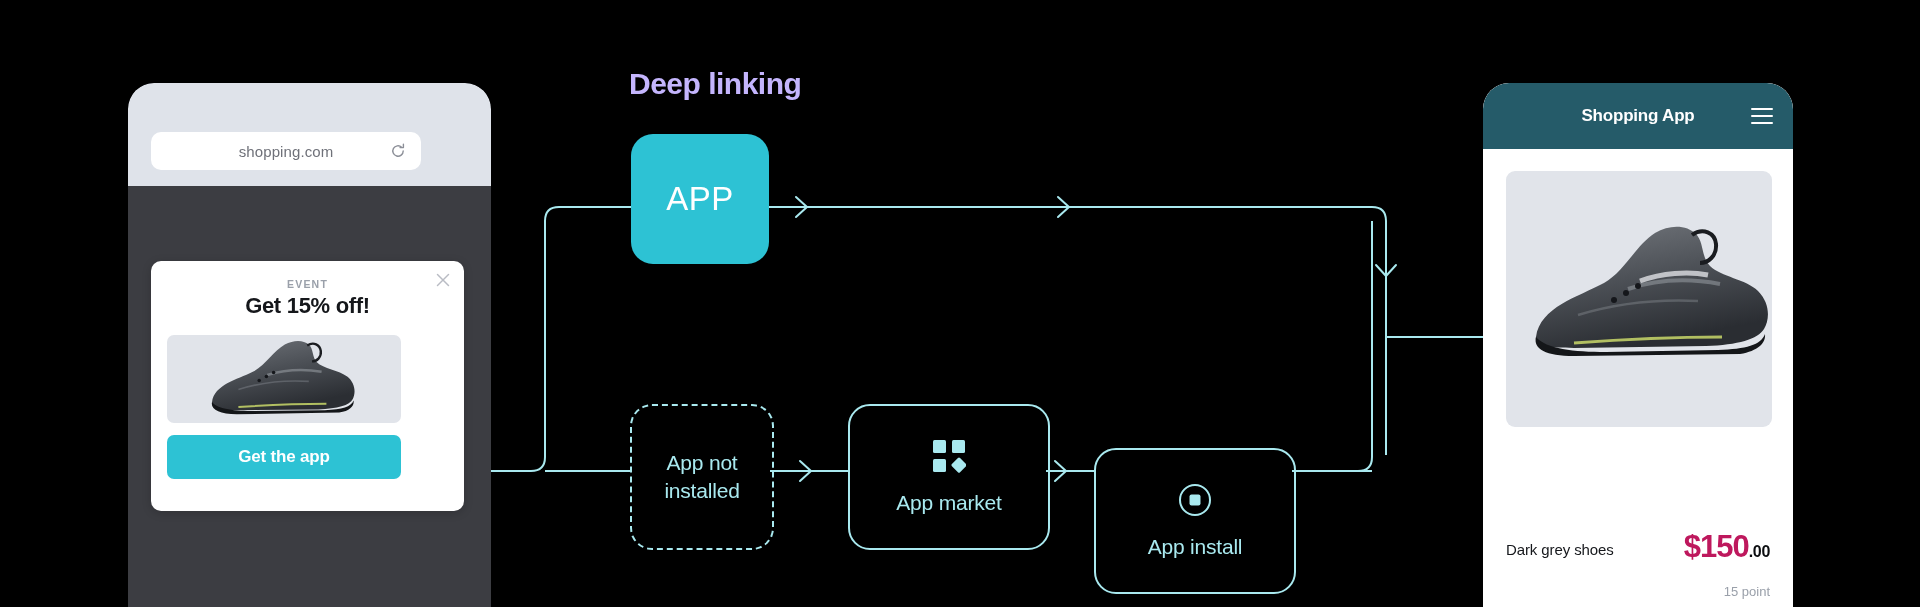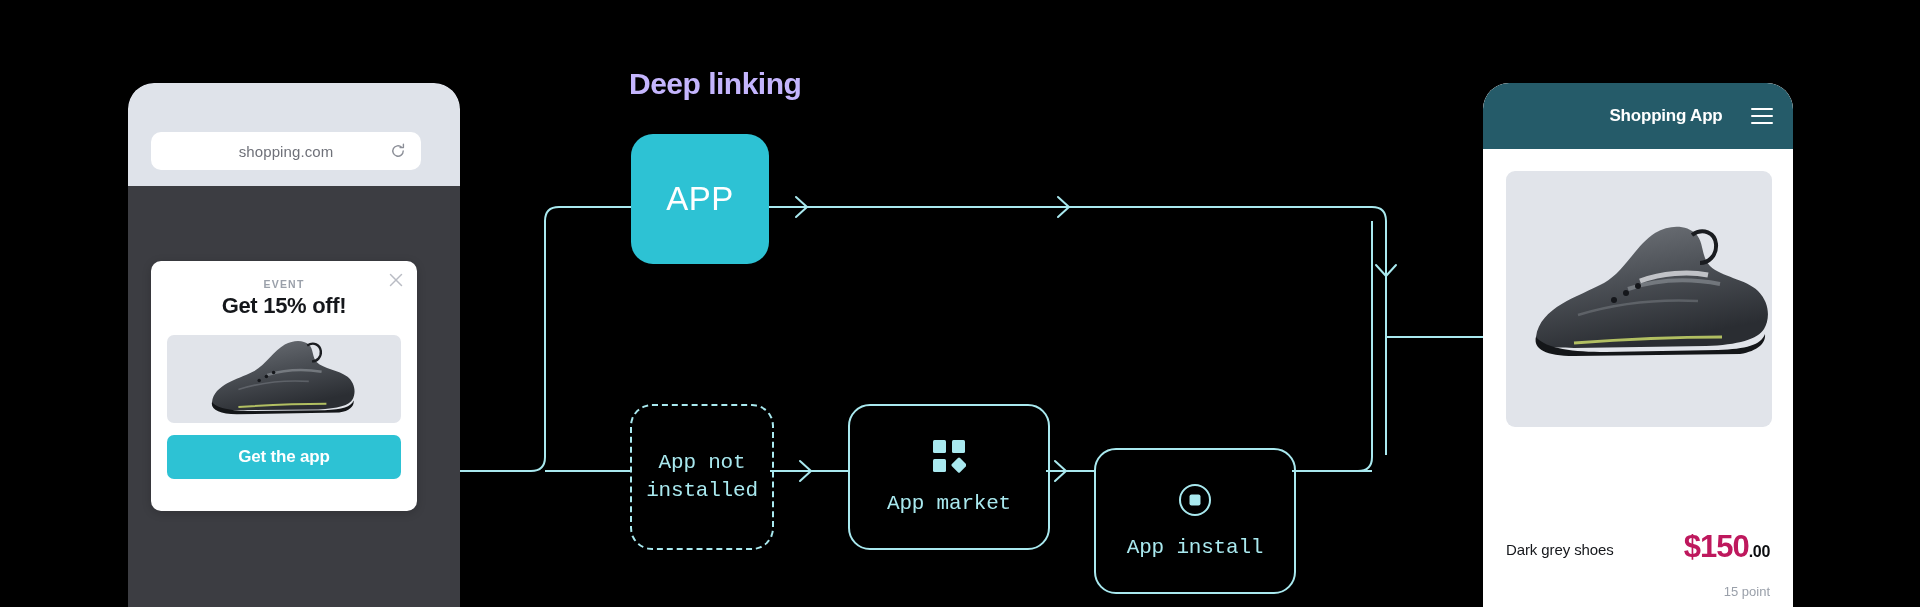--- a/index.html
+++ b/index.html
@@ -7,21 +7,21 @@
     width:1920px;height:607px;
     background:#000000;
     font-family:"Liberation Sans", sans-serif;
     overflow:hidden;
     position:relative;
   }
   .stage{position:absolute;inset:0;}
 
   
   #left-phone{
-    position:absolute;left:128px;top:83px;width:332px;height:524px;
+    position:absolute;left:128px;top:83px;width:363px;height:524px;
     background:#3c3d42;
     border-radius:26px 26px 0 0;
     overflow:hidden;
     z-index:4;
   }
   #left-browser-bar{
     position:absolute;left:0;top:0;width:100%;height:103px;
     background:#dfe3ea;
     border-radius:26px 26px 0 0;
   }
@@ -37,20 +37,21 @@
     position:absolute;right:14px;top:50%;transform:translateY(-50%);
     width:18px;height:18px;color:#8c8f98;
   }
   #left-reload svg{display:block;width:18px;height:18px;}
 
   
   #promo-card{
     position:absolute;left:23px;top:178px;width:266px;height:250px;
     background:#ffffff;border-radius:10px;
     box-shadow:0 2px 10px rgba(0,0,0,.18);
+    padding-left:47px;
   }
   #promo-close{
     position:absolute;right:12px;top:10px;width:18px;height:18px;
     color:#b9bcc4;cursor:pointer;
   }
   #promo-close svg{display:block;width:18px;height:18px;}
   #promo-eyebrow{
     position:absolute;top:17px;left:0;width:100%;text-align:center;
     font-size:10.5px;letter-spacing:1.2px;color:#9aa0aa;font-weight:600;
   }
@@ -90,21 +91,20 @@
     background:#2dc2d4;border-radius:22px;
     display:flex;align-items:center;justify-content:center;
     font-size:33px;font-weight:400;color:#ffffff;letter-spacing:.5px;
     z-index:3;
   }
 
   .flow-node{
     position:absolute;z-index:3;
     display:flex;flex-direction:column;align-items:center;justify-content:center;
     color:#a9e9ef;
-    font-family:Liberation Mono, monospace;
   }
   #node-app-not-installed{
     left:630px;top:404px;width:140px;height:142px;
     border:2px dashed #a9e9ef;border-radius:22px;
     font-size:21px;line-height:1.35;text-align:center;letter-spacing:-.2px;
   }
   #node-app-market{
     left:848px;top:404px;width:198px;height:142px;
     border:2px solid #a9e9ef;border-radius:22px;
   }
@@ -120,21 +120,21 @@
     position:absolute;left:1483px;top:83px;width:310px;height:524px;
     background:#ffffff;border-radius:26px 26px 0 0;overflow:hidden;z-index:4;
   }
   #right-header{
     position:absolute;left:0;top:0;width:100%;height:66px;
     background:#255b69;border-radius:26px 26px 0 0;
     display:flex;align-items:center;
   }
   #right-app-title{
     position:absolute;left:0;width:100%;text-align:center;
-    font-size:17px;font-weight:700;color:#ffffff;letter-spacing:-.2px;padding-left:28px;
+    font-size:17px;font-weight:700;color:#ffffff;letter-spacing:-.2px;
   }
   #right-menu{
     position:absolute;right:20px;width:22px;height:16px;cursor:pointer;
   }
   #right-menu span{
     display:block;height:2px;background:#ffffff;border-radius:1px;margin-bottom:5px;
   }
   #right-menu span:last-child{margin-bottom:0;}
   #product-image{
     position:absolute;left:23px;top:88px;width:266px;height:256px;

